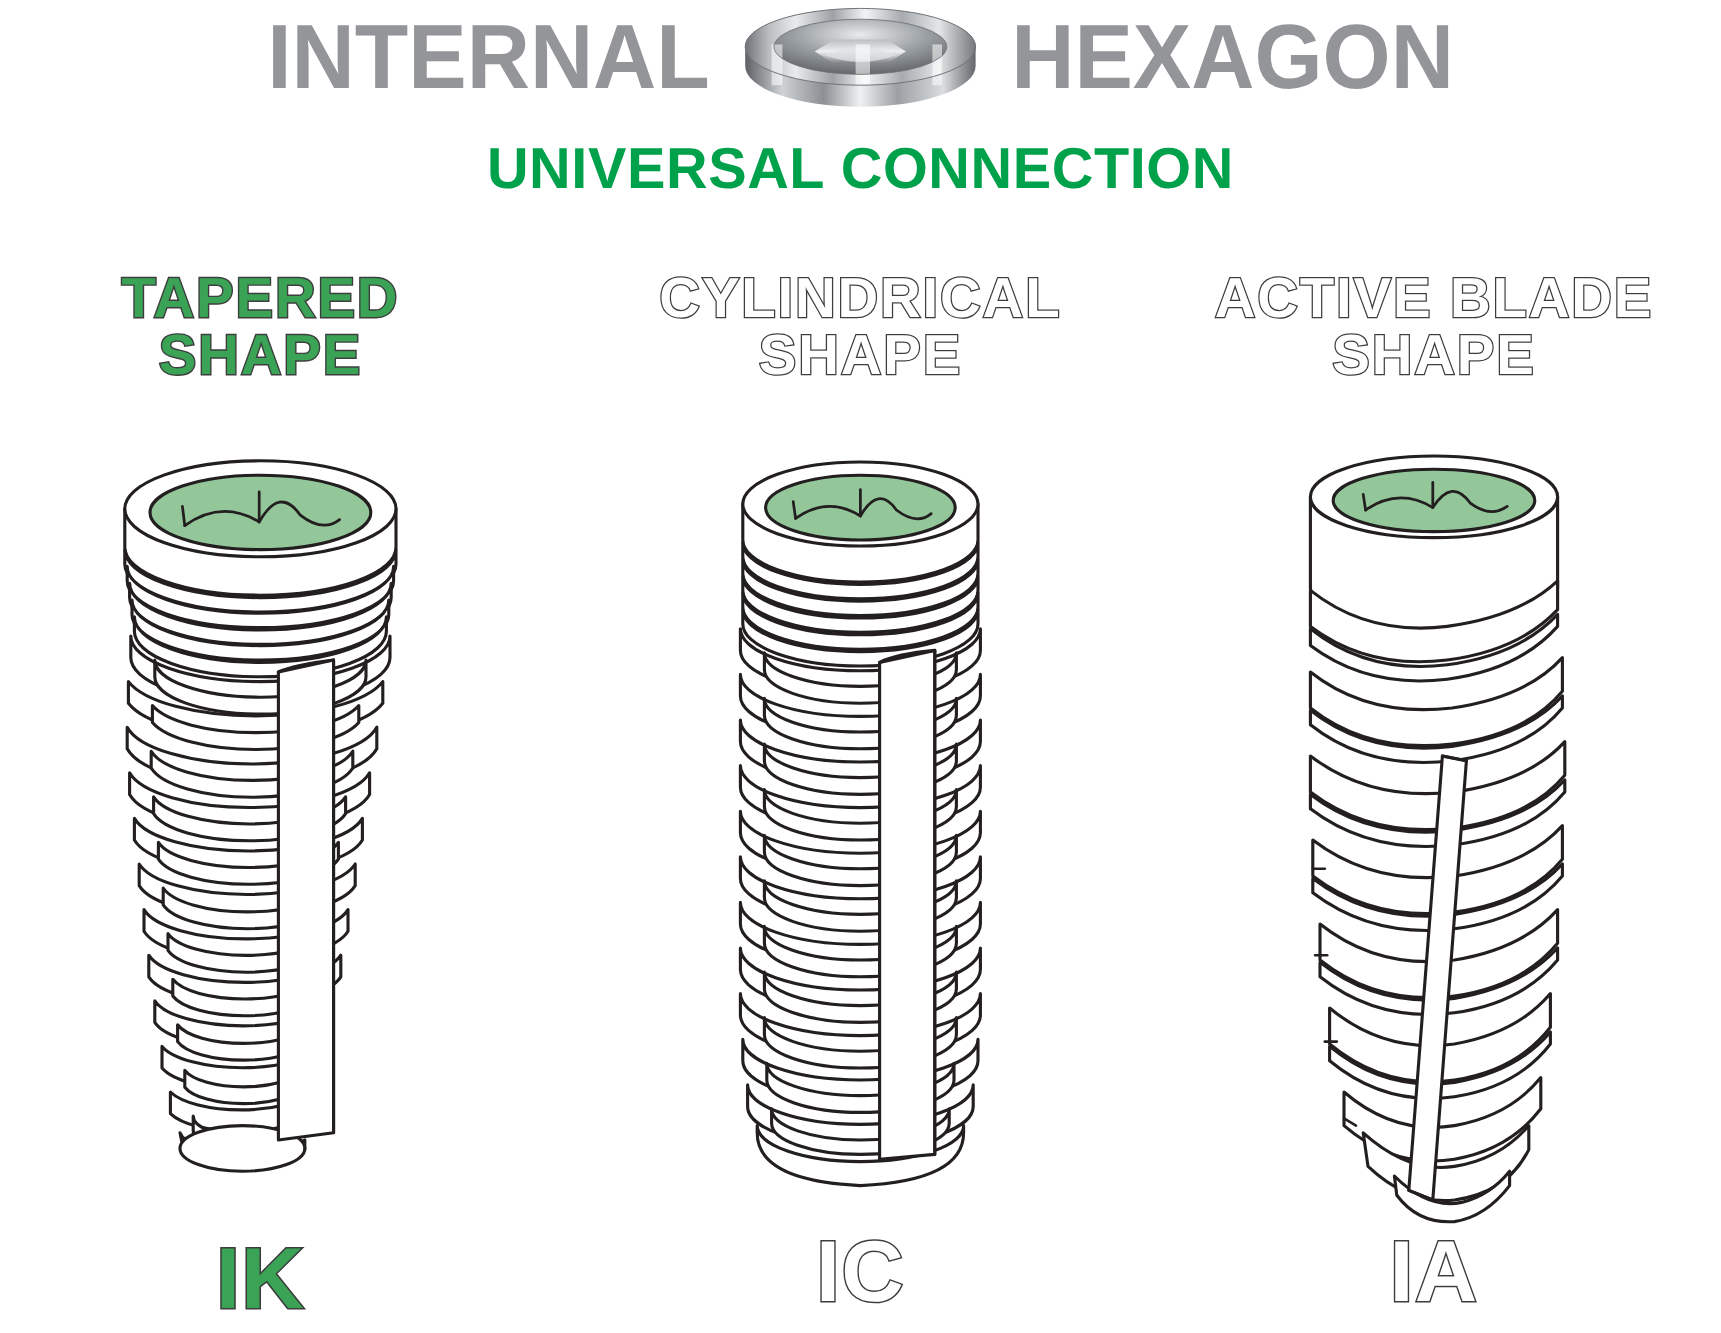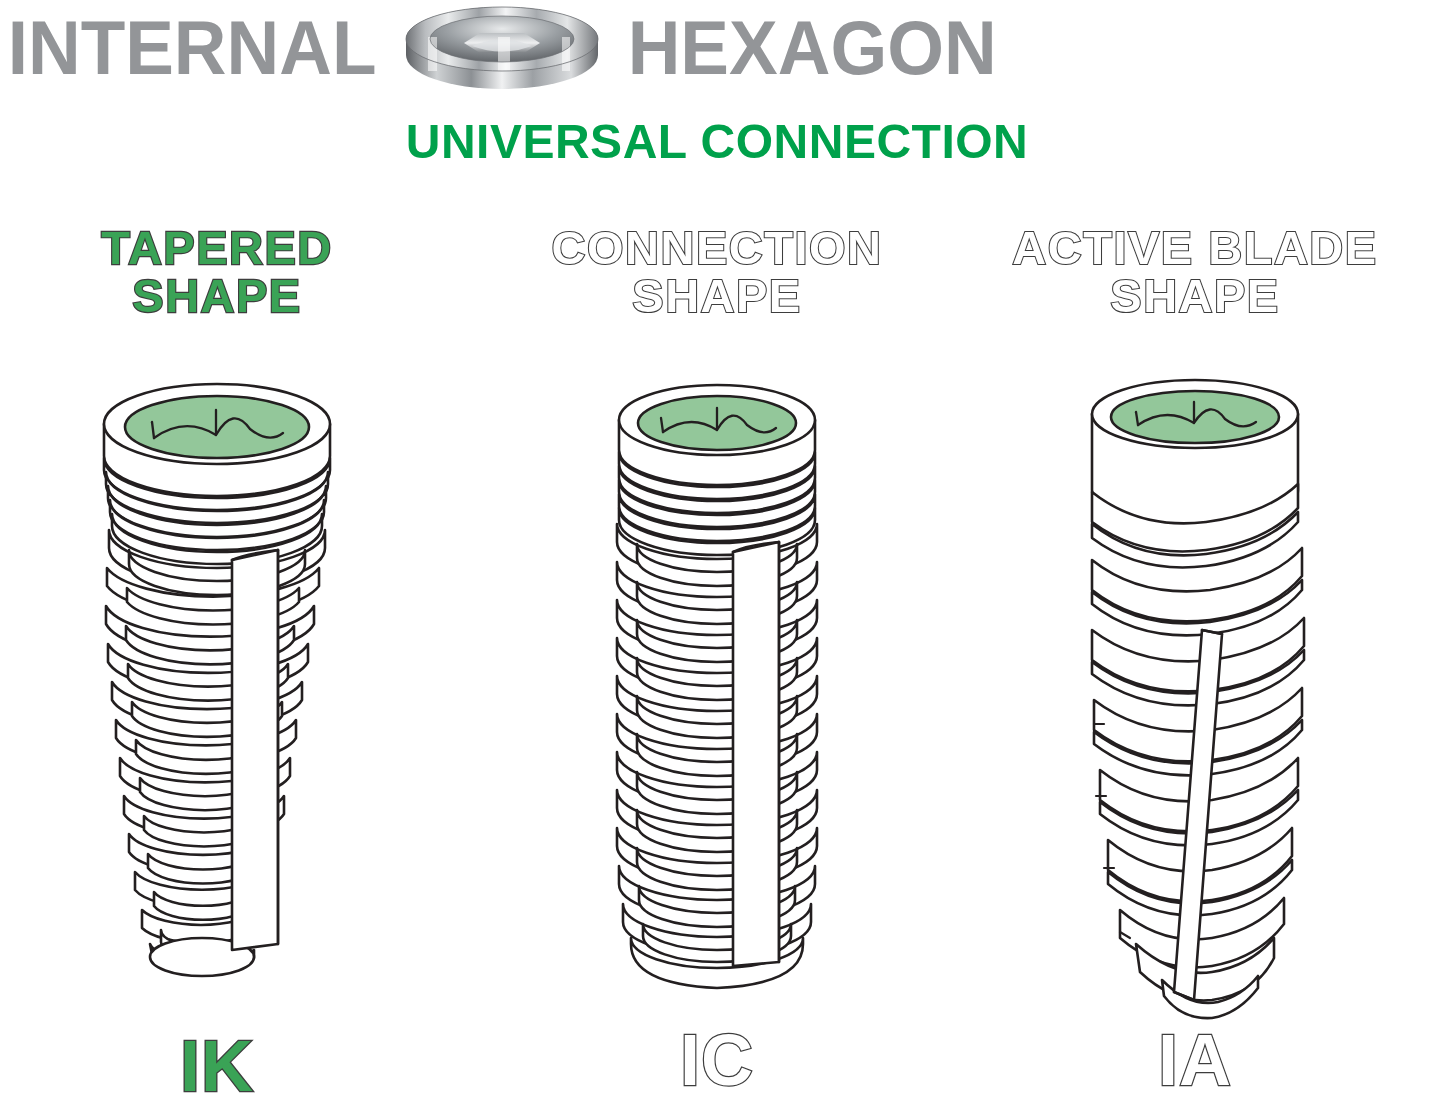--- a/index.html
+++ b/index.html
@@ -5,21 +5,21 @@
   html,body{margin:0;padding:0;background:#ffffff;}
   body{
     width:1434px;height:1111px;position:relative;overflow:hidden;
     font-family:"Liberation Sans", sans-serif;
     -webkit-font-smoothing:antialiased;
   }
 
   
   #header-title{
     position:absolute;left:0;top:2px;width:1434px;height:92px;
-    display:flex;align-items:center;gap:18px;
+    display:flex;align-items:center;justify-content:center;gap:18px;
   }
   .hdr-word{
     font-size:76px;font-weight:bold;letter-spacing:0px;
     color:#939598;line-height:1;white-space:nowrap;
     transform:scaleX(.96);transform-origin:center;
   }
   #hex-photo{width:200px;height:86px;flex:0 0 auto;display:block;}
 
   #subtitle{
     position:absolute;left:0;top:118px;width:1434px;
@@ -215,21 +215,21 @@
           <path d="M150 188 Q163 182 196 178" fill="none"></path>
           <path d="M196 178 L196 572" fill="none" stroke-width="2.4"></path>
         </g>
       </svg>
     </div>
 
     <div class="code-label code-filled" id="code-0">IK</div>
   </div>
 
   <div class="col" id="col-1">
-    <div class="shape-title title-outline">CONNECTION
+    <div class="shape-title title-outline">CYLINDRICAL
 SHAPE</div>
 
     <div class="implant-wrap">
       <svg class="implant-svg" width="260" height="660" viewBox="0 0 260 660" aria-hidden="true">
         <g fill="#ffffff" stroke="#231f20" stroke-width="2.6" stroke-linejoin="round" stroke-linecap="round">
 
           <path d="M32 48 L32 78 A98 35 0 0 0 228 78 L228 48 Z"></path>
           <ellipse cx="130" cy="48" rx="98" ry="35"></ellipse>
           <ellipse cx="130" cy="51" rx="79" ry="27" fill="#93c79a"></ellipse>
           <g fill="none" stroke-width="2.3">

